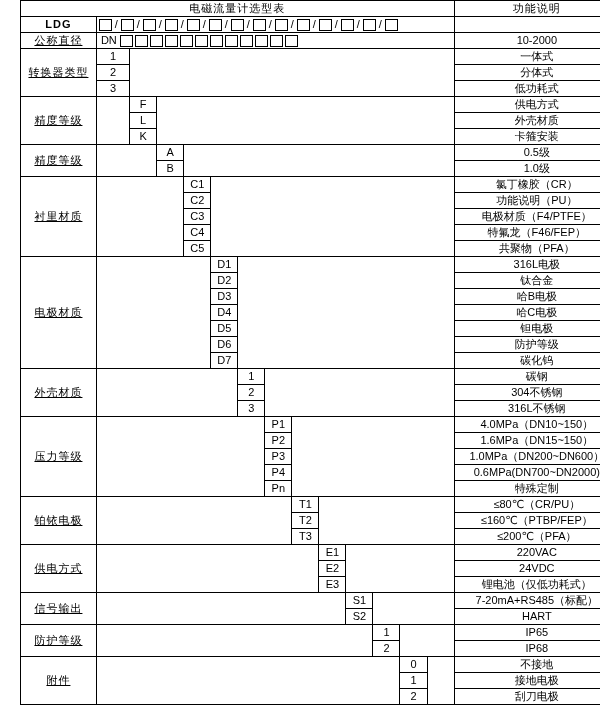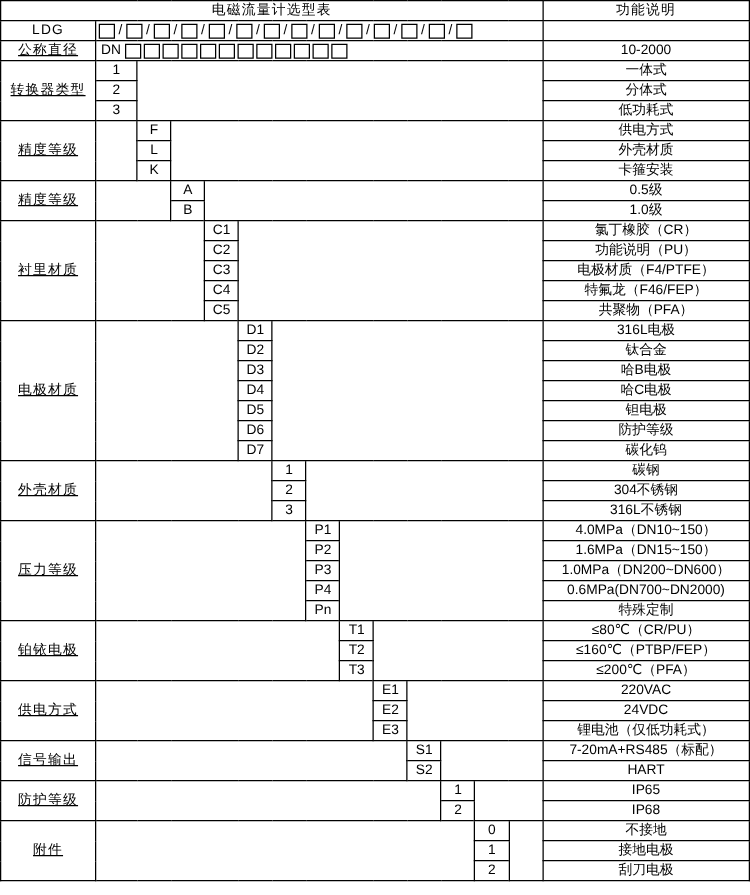--- a/index.html
+++ b/index.html
@@ -11,20 +11,21 @@
   body {
     font-family: "Liberation Sans", "DejaVu Sans", sans-serif;
     width: 600px;
     height: 716px;
     overflow: hidden;
   }
   #sheet {
     width: 600px;
     height: 540px;
     position: relative;
+    padding-left: 20px;
   }
   table.main {
     border-collapse: collapse;
     width: 600px;
     table-layout: fixed;
     border: 1px solid #000;
   }
   table.main td {
     border: 1px solid #000;
     padding: 0;
@@ -56,20 +57,21 @@
   }
   td.title {
     font-size: 12.5px;
     letter-spacing: 1px;
   }
   td.ldg {
     font-size: 11px;
     text-align: left;
     padding-left: 4px;
     letter-spacing: 1px;
+    font-weight: bold;
   }
   
   .slashrow {
     display: flex;
     align-items: center;
     height: 100%;
     padding-left: 2px;
   }
   .sbox {
     display: inline-block;

